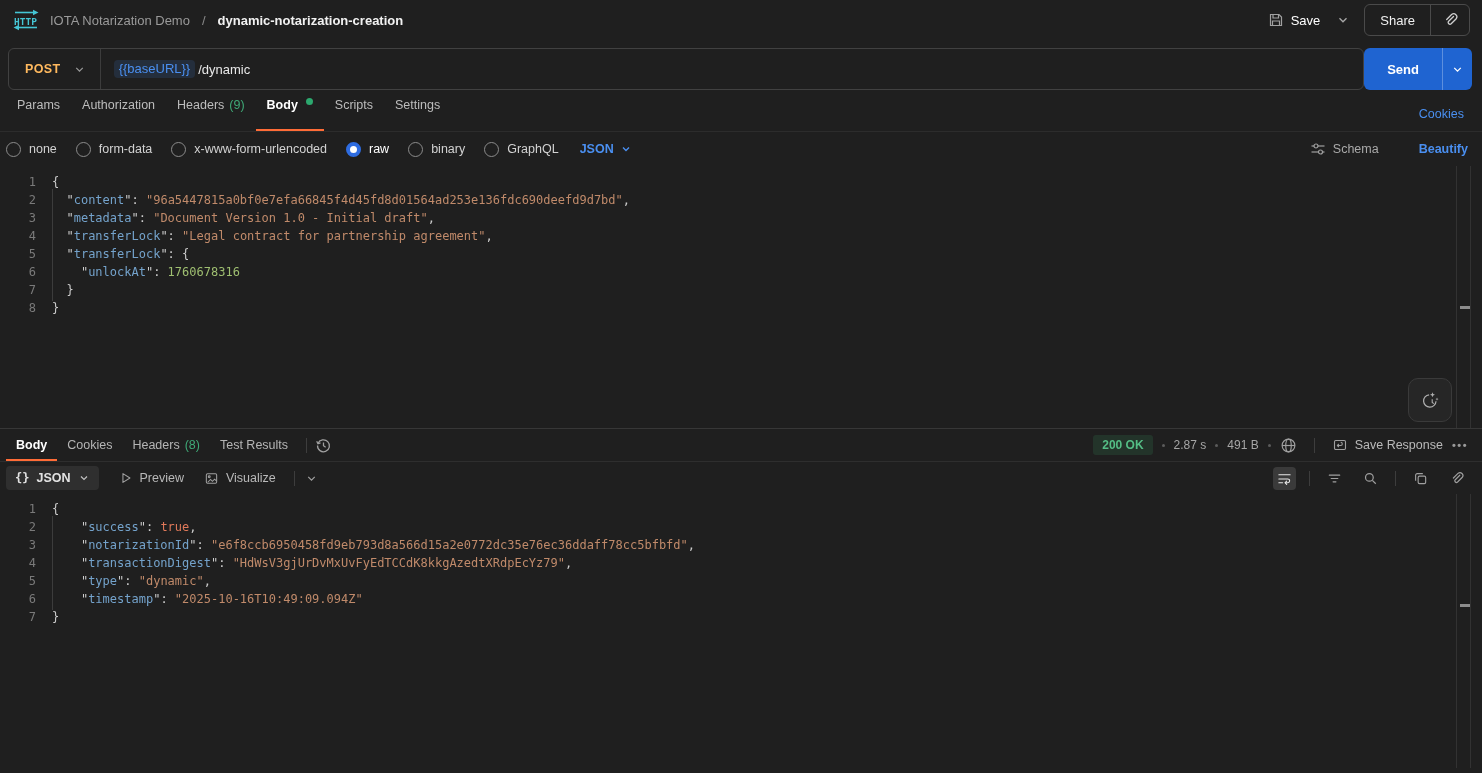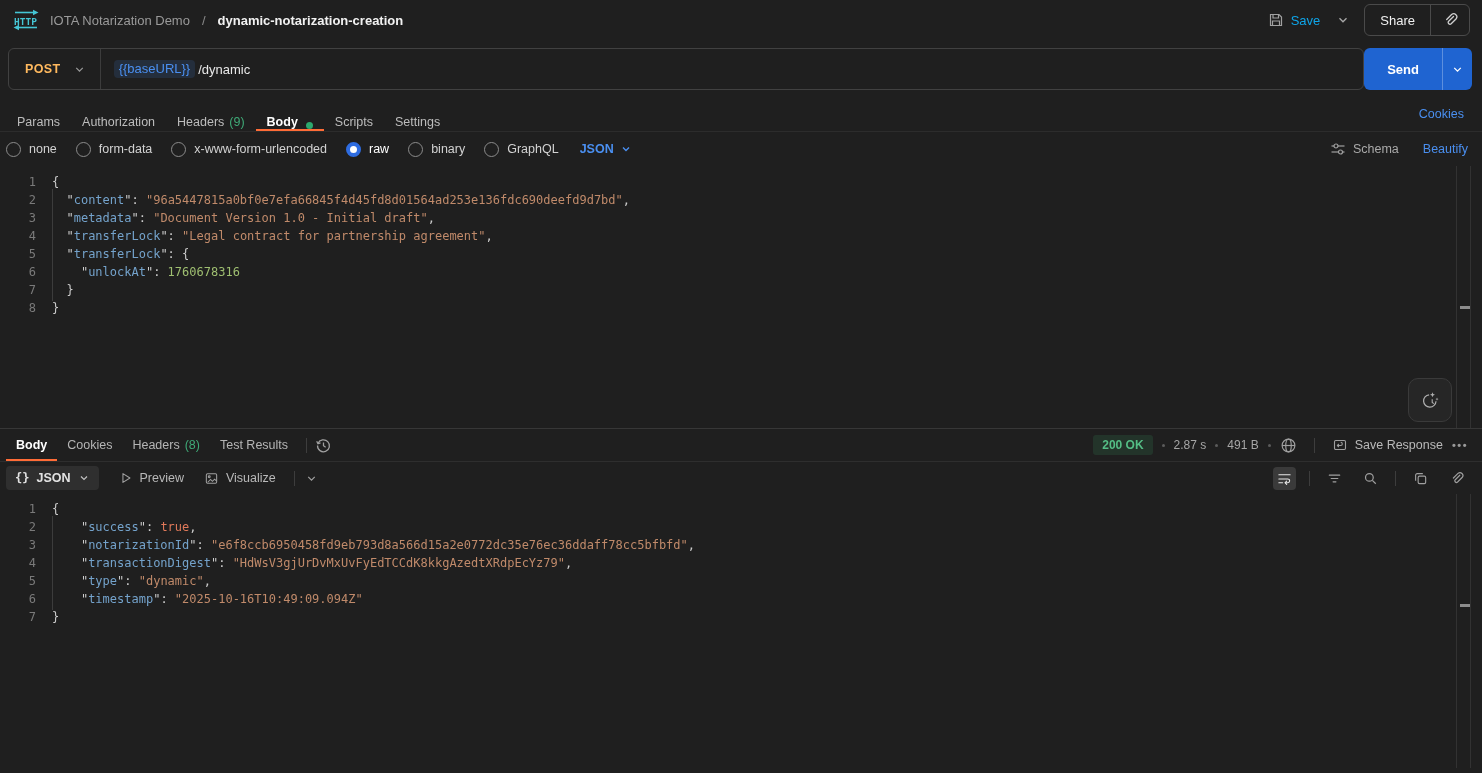--- a/index.html
+++ b/index.html
@@ -14,21 +14,21 @@
   svg { display:block; }
   .icon { color:#a0a0a0; flex:0 0 auto; }
 
   
   .topbar { height:40px; display:flex; align-items:center; padding:0 12px; }
   .topbar-left { display:flex; align-items:center; gap:10px; min-width:0; }
   .crumb-ws { color:#9a9a9a; font-size:13px;text-align:center; }
   .crumb-sep { color:#8a8a8a; font-size:13px; margin:0 2px; }
   .crumb-name { color:#f2f2f2; font-size:13px; font-weight:700; }
   .topbar-right { margin-left:auto; display:flex; align-items:center; }
-  .save-btn { display:flex; align-items:center; gap:7px; color:#0ea5e9; cursor:pointer; font-size:13px; }
+  .save-btn { display:flex; align-items:center; gap:7px; color:#ffffff; cursor:pointer; font-size:13px; }
   .save-chev { color:#a8a8a8; margin:0 14px 0 16px; cursor:pointer; }
   .share-group { border:1px solid #4a4a4a; border-radius:6px; height:32px; display:flex; align-items:center; overflow:hidden; }
   .share-label { padding:0 15px; color:#f0f0f0; font-size:13px; font-weight:400; cursor:pointer;text-align:right; }
   .share-div { width:1px; align-self:stretch; background:#4a4a4a; }
   .share-link { width:38px; height:100%; display:flex; align-items:center; justify-content:center; color:#d0d0d0; cursor:pointer; }
 
   
   .url-row { display:flex; align-items:center; padding:8px 10px 6px 8px; }
   .url-box { flex:1; height:42px; border:1px solid #414141; border-radius:6px; display:flex; align-items:center; }
   .method-btn { display:flex; align-items:center; gap:12px; padding:0 14px 0 16px; cursor:pointer; }
@@ -36,35 +36,35 @@
   .url-divider { width:1px; align-self:stretch; background:#3c3c3c; }
   .url-text { padding-left:13px; font-size:13px; display:flex; align-items:center; cursor:text; flex:1; }
   .url-var { color:#4a8ff0; background:rgba(74,143,240,.14); padding:1px 5px 2px; border-radius:4px; }
   .url-path { color:#e8e8e8; margin-left:3px; }
   .send-group { display:flex; height:42px; }
   .send-main { background:#1f64d1; color:#fff; font-weight:700; font-size:13px; padding:0 23px; border:none; border-radius:6px 0 0 6px; display:flex; align-items:center; cursor:pointer; font-family:inherit; }
   .send-chev { background:#1f64d1; color:#cfe0ff; width:30px; border:none; border-left:1px solid rgba(255,255,255,.28); border-radius:0 6px 6px 0; display:flex; align-items:center; justify-content:center; cursor:pointer; }
 
   
   .req-tabs { height:36px; display:flex; align-items:stretch; padding:0 6px; border-bottom:1px solid #2c2c2c; }
-  .tab { display:flex; align-items:flex-end; gap:5px; padding:0 11px; color:#bdbdbd; cursor:pointer; border-bottom:2px solid transparent; padding-top:2px; }
+  .tab { display:flex; align-items:flex-start; gap:5px; padding:0 11px; color:#bdbdbd; cursor:pointer; border-bottom:2px solid transparent; padding-top:2px; }
   .tab .count { color:#3fa977; }
   .tab.active { color:#ffffff; font-weight:600; border-bottom-color:#ff6c37; }
   .tab .dot { width:7px; height:7px; border-radius:50%; background:#2ca86e; margin-left:3px; }
   .cookies-link { margin-left:auto; align-self:center; color:#4a8ff0; padding-right:12px; cursor:pointer; }
 
   
   .body-type-row { height:34px; display:flex; align-items:center; padding:0 14px 0 6px; }
   .radio-item { display:flex; align-items:center; gap:8px; margin-right:19px; cursor:pointer; color:#d2d2d2; }
   .radio { width:15px; height:15px; border-radius:50%; border:1.5px solid #8b8b8b; }
   .radio.checked { border:4.5px solid #2e6ce0; background:#fff; }
   .lang-select { display:flex; align-items:center; gap:6px; color:#4a8ff0; margin-left:2px; cursor:pointer; font-weight:600; }
   .bt-right { margin-left:auto; display:flex; align-items:center; }
   .schema-btn { display:flex; align-items:center; gap:7px; color:#a9a9a9; cursor:pointer; }
-  .beautify-link { color:#4a8ff0; font-weight:400; margin-left:24px; cursor:pointer; }
+  .beautify-link { color:#4a8ff0; font-weight:700; margin-left:40px; cursor:pointer; }
 
   
   .editor { position:relative; font-family:"DejaVu Sans Mono", monospace; font-size:12px; line-height:18px; }
   .request-editor { height:262px; padding-top:7px; }
   .response-editor { height:274px; padding-top:6px; }
   .code-row { display:flex; height:18px; }
   .line-num { flex:0 0 36px; text-align:right; color:#7a7a7a; user-select:none; }
   .line-content { margin-left:16px; white-space:pre; position:relative; }
   .line-content.guided::before { content:""; position:absolute; left:0; top:-2px; bottom:-2px; border-left:1px solid #3c3c3c; }
   .tk-punc { color:#cdcdcd; }

